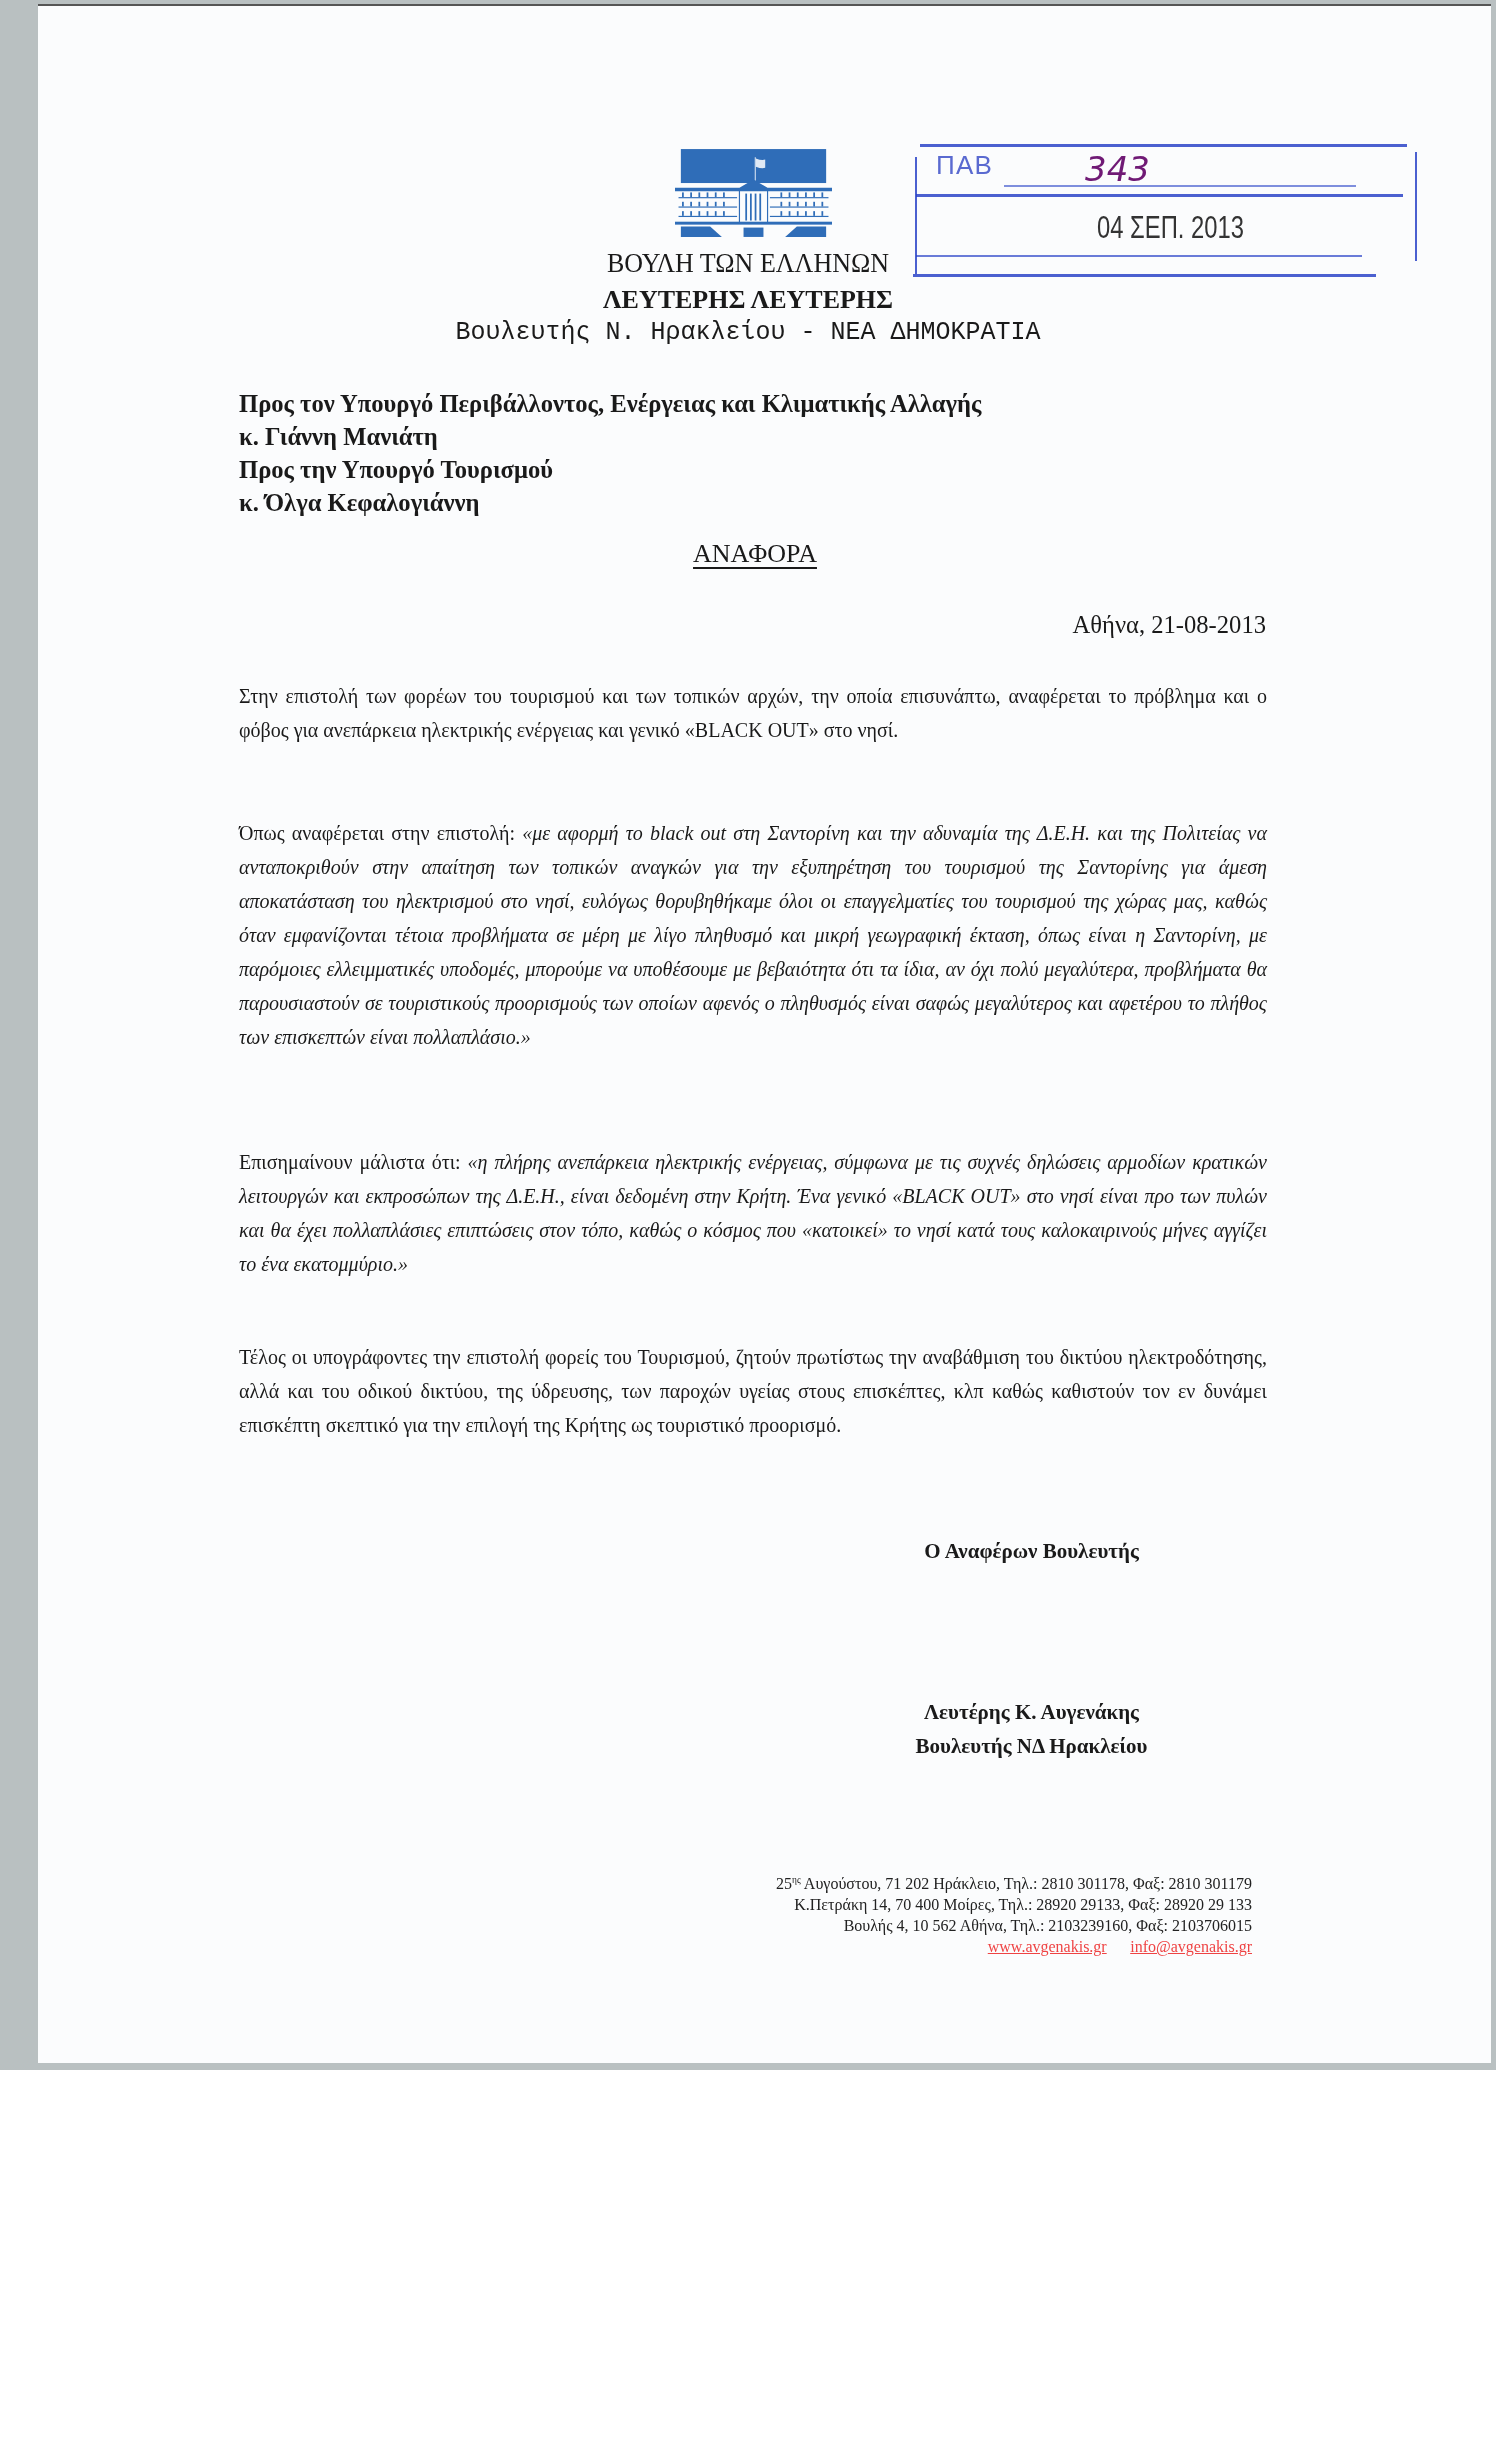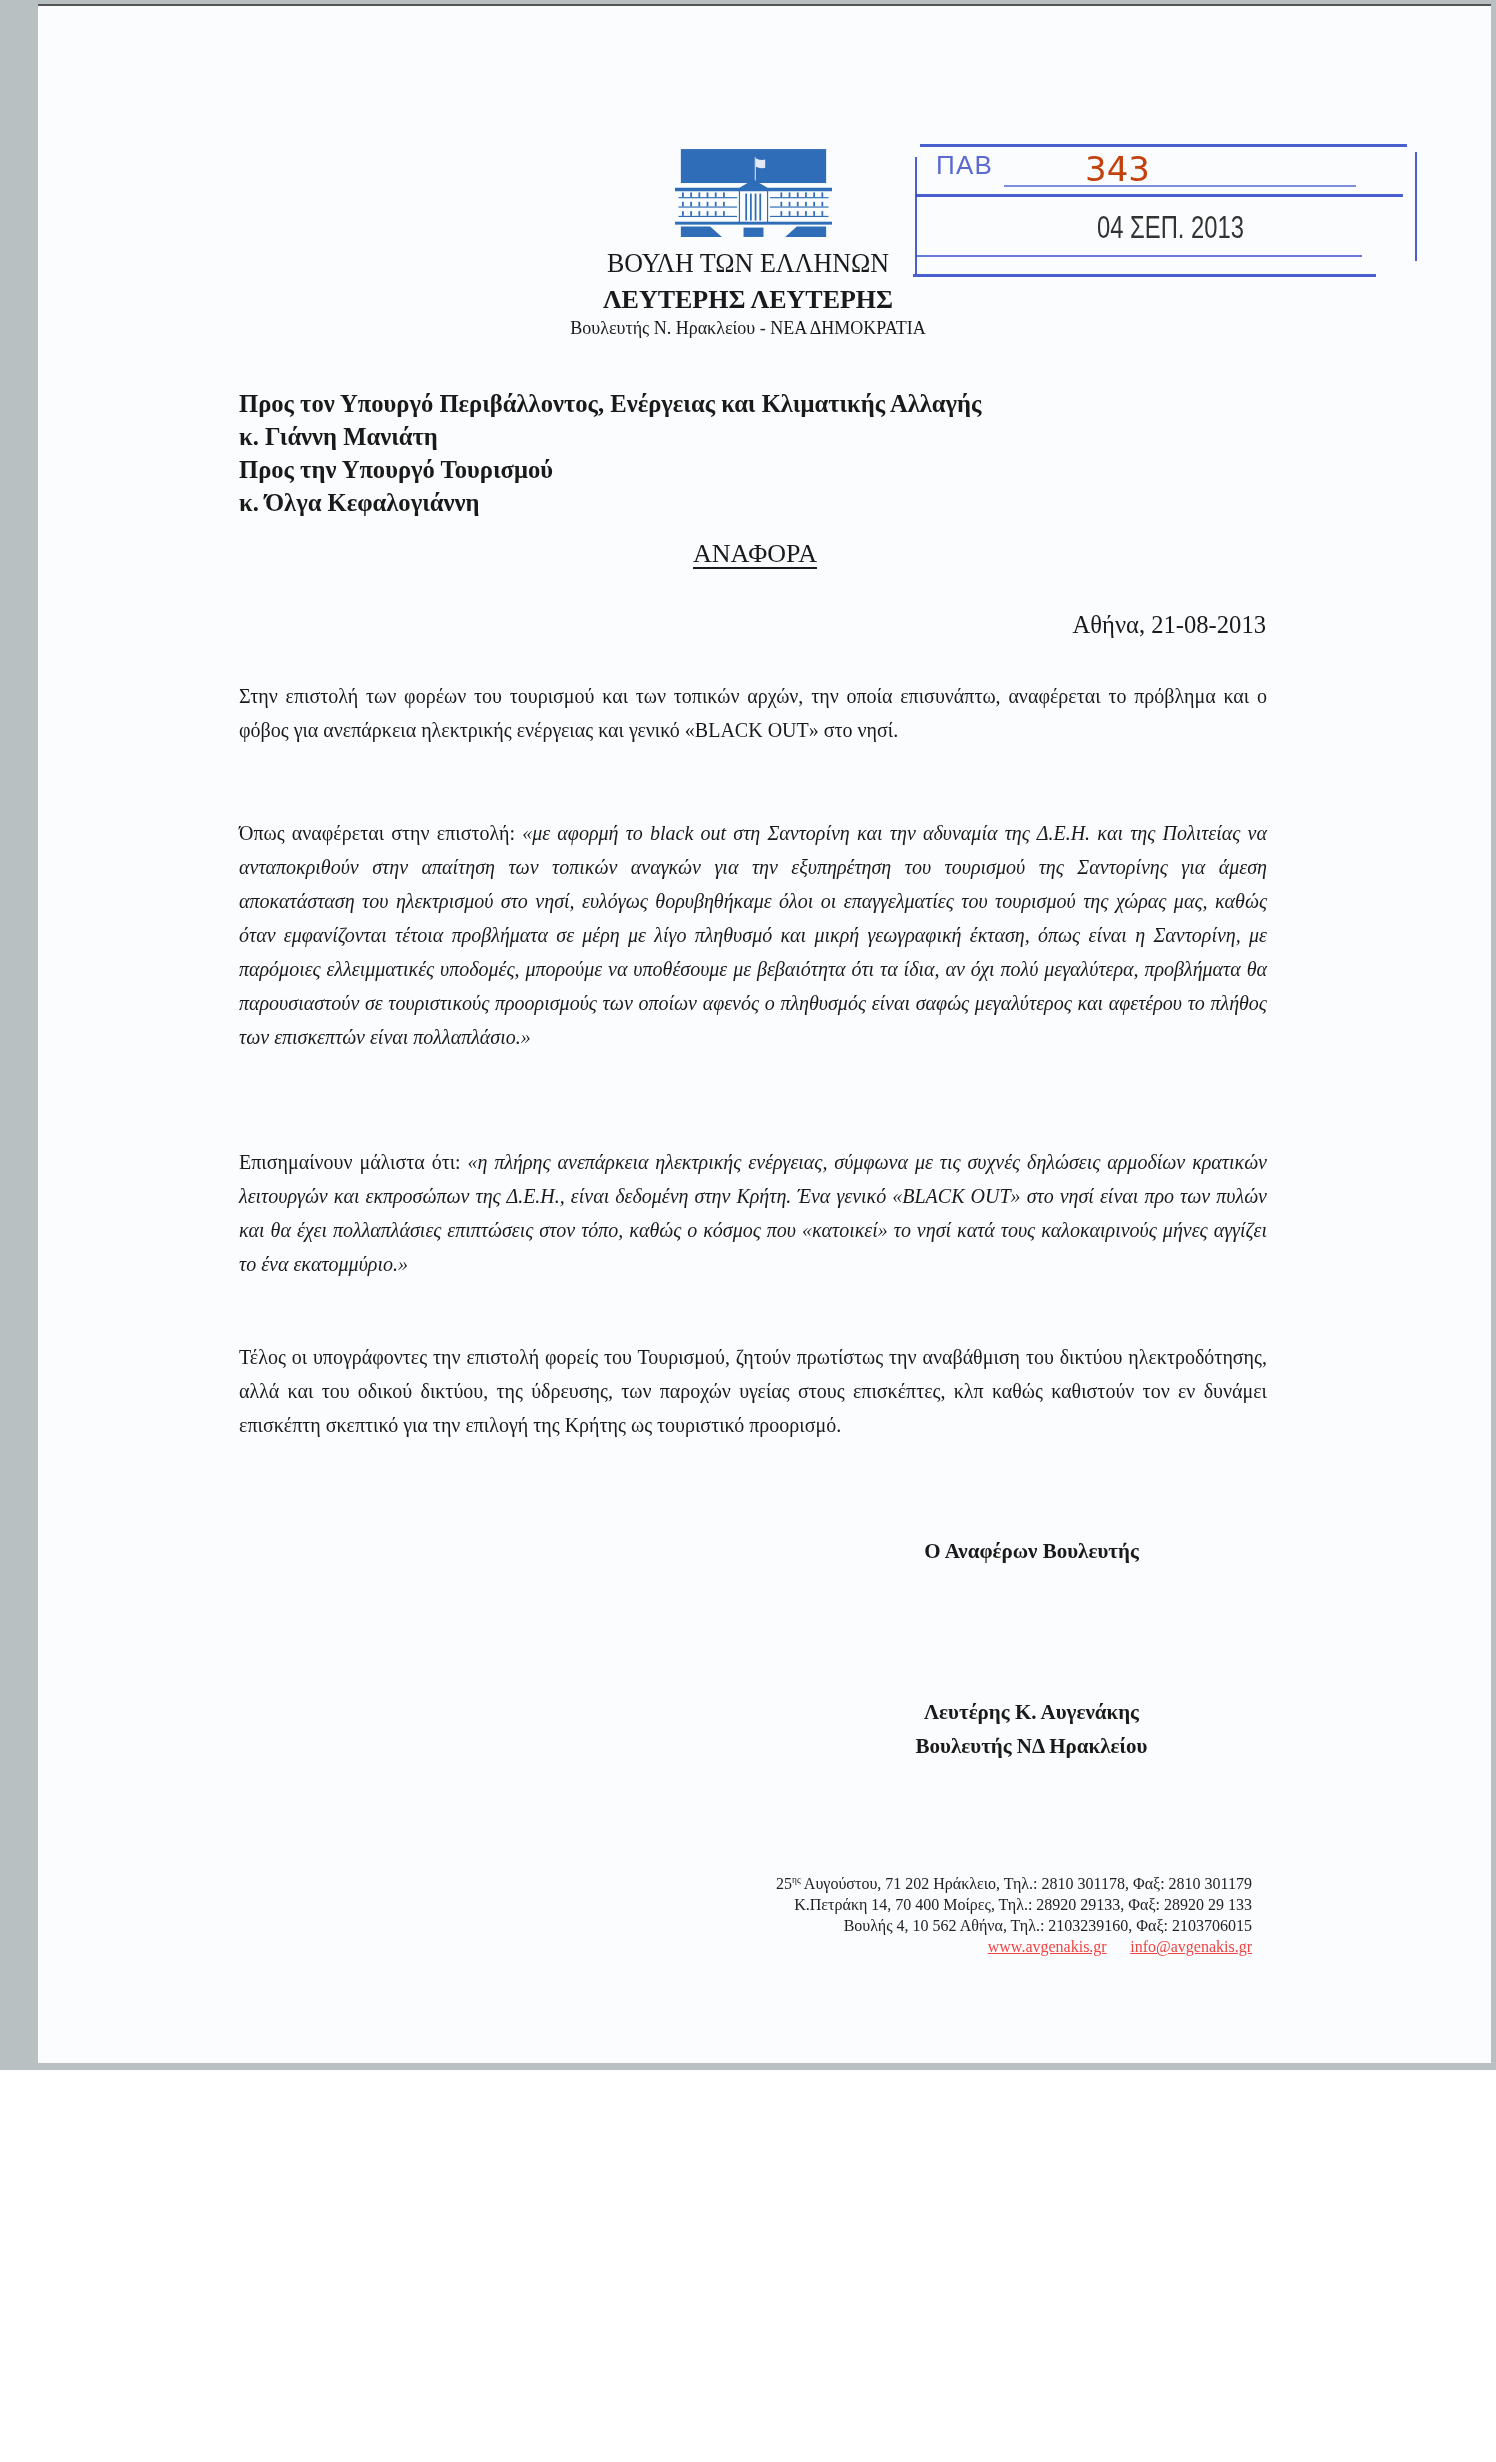--- a/index.html
+++ b/index.html
@@ -10,21 +10,21 @@
           border-top:2.3px solid #555; }
   .abs { position:absolute; }
   
   #logo { position:absolute; left:675px; top:149px; width:157px; height:88px; }
   
   #stamp { position:absolute; left:915px; top:144px; width:506px; height:132px; color:#2440c0; }
   .st-line { position:absolute; background:#2b44c8; opacity:.85; }
   .hdr { position:absolute; left:0; width:1496px; text-align:center; }
   .hdr1 { top:249px; font-size:26px; letter-spacing:0px; transform:scaleY(1.05); }
   .hdr2 { top:285px; font-size:26px; font-weight:bold; }
-  .hdr3 { top:318px; font-size:18px; }
+  .hdr3 { top:318px; font-size:25px;font-family:Liberation Mono, monospace; }
   .hdr-inner { display:inline-block; }
   #addressee { position:absolute; left:239px; top:387px; font-weight:bold; font-size:24.6px; line-height:33px; }
   #title { position:absolute; left:0; width:1510px; text-align:center; top:539px; font-size:26px; }
   #title span { text-decoration:underline; text-decoration-thickness:2.3px; text-underline-offset:4.7px; }
   #date { position:absolute; right:230px; top:611px; font-size:24.6px; }
   .para { position:absolute; left:239px; width:1028px; font-size:20px; line-height:34px; text-align:justify; }
   #p1 { top:679px; }
   #p2 { top:816px; }
   #p3 { top:1145px; }
   #p4 { top:1340px; }
@@ -110,21 +110,21 @@
 
 <div id="stamp">
   <div class="st-line" style="left:4.7px;top:0;width:487px;height:2.9px;"></div>
   <div class="st-line" style="left:0;top:13px;width:2.3px;height:117px;"></div>
   <div class="st-line" style="left:500px;top:8.2px;width:2.3px;height:109px;"></div>
   <div class="st-line" style="left:89px;top:41px;width:352px;height:1.8px;opacity:.6;"></div>
   <div class="st-line" style="left:1.2px;top:50px;width:487px;height:2.9px;"></div>
   <div class="st-line" style="left:1.2px;top:111px;width:446px;height:1.8px;opacity:.7;"></div>
   <div class="st-line" style="left:-2.3px;top:130px;width:463px;height:2.9px;"></div>
   <div class="abs" style="left:21px;top:5.9px;font-family:'Liberation Sans',sans-serif;font-size:26px;color:#5a6ad0;letter-spacing:1.2px;">ΠΑΒ</div>
-  <div class="abs" style="left:170px;top:4.7px;font-family:'DejaVu Sans',sans-serif;font-size:34px;color:#c2410c;">343</div>
+  <div class="abs" style="left:170px;top:4.7px;font-family:'DejaVu Sans',sans-serif;font-style:italic;font-size:34px;color:#701a75;">343</div>
   <div class="abs" style="left:182px;top:66px;font-family:'Liberation Sans',sans-serif;font-size:30.5px;color:#333;transform:scaleX(.78);transform-origin:left;">04 ΣΕΠ. 2013</div>
 </div>
 
 <div class="hdr hdr1"><span class="hdr-inner">ΒΟΥΛΗ ΤΩΝ ΕΛΛΗΝΩΝ</span></div>
 <div class="hdr hdr2"><span class="hdr-inner">ΛΕΥΤΕΡΗΣ ΛΕΥΤΕΡΗΣ</span></div>
 <div class="hdr hdr3"><span class="hdr-inner">Βουλευτής Ν. Ηρακλείου - ΝΕΑ ΔΗΜΟΚΡΑΤΙΑ</span></div>
 
 <div id="addressee">
   <div>Προς τον Υπουργό Περιβάλλοντος, Ενέργειας και Κλιματικής Αλλαγής</div>
   <div>κ. Γιάννη Μανιάτη</div>

